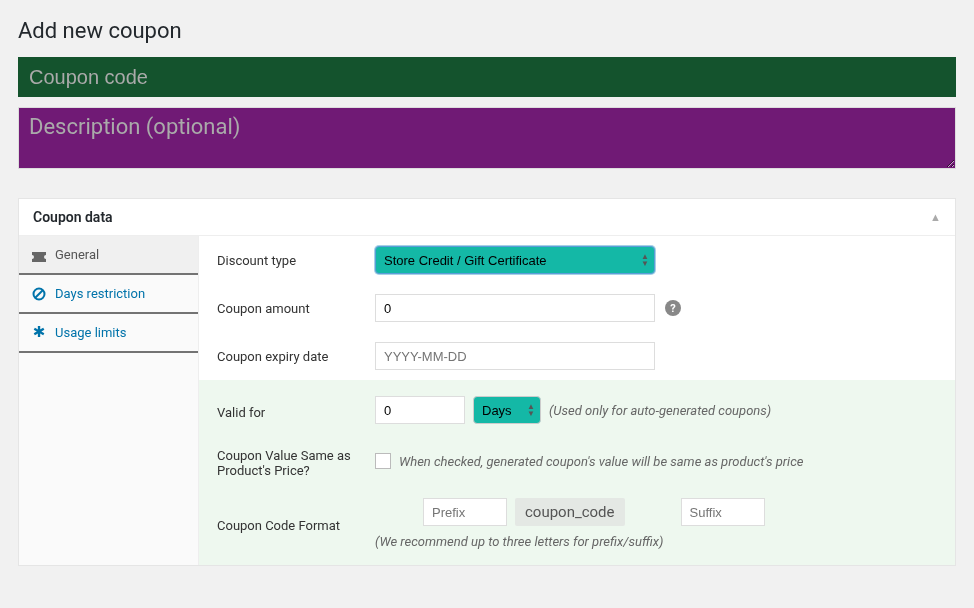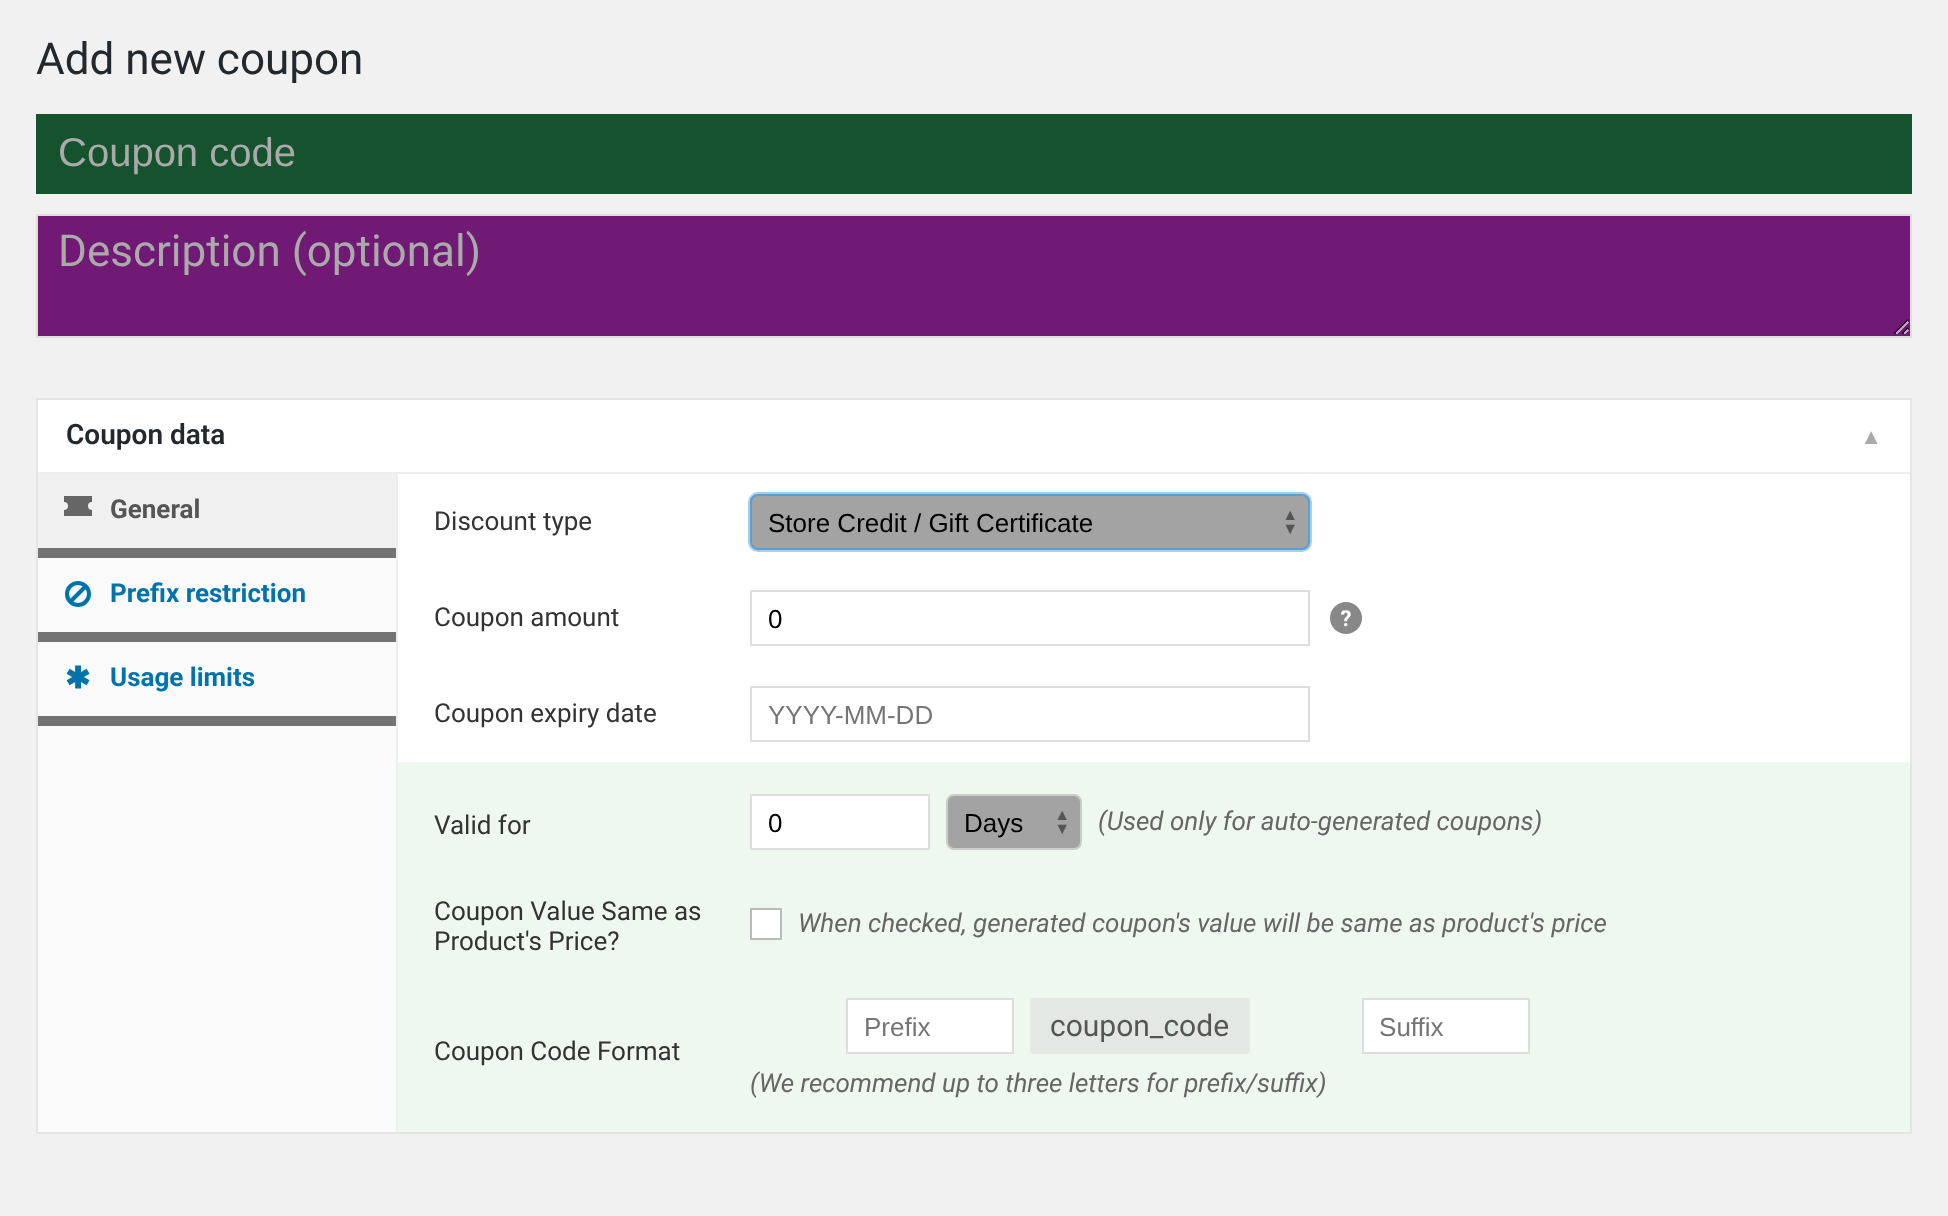--- a/index.html
+++ b/index.html
@@ -63,27 +63,26 @@
 .panel-body {
   display: flex;
 }
 .tabs {
   width: 180px;
   background: #fafafa;
   border-right: 1px solid #eee;
 }
 .tab {
   padding: 11px 12px;
-  border-bottom: 5px solid #737373;
-  display: flex;
-  align-items: flex-start;
+  border-bottom: 2px solid #737373;
+  display: flex;
+  align-items: flex-end;
   gap: 8px;
   cursor: pointer;
   color: #0073aa;
-  font-weight: bold;
 }
 .tab.active {
   background: #f0f0f0;
   color: #555;
 }
 .tab-icon {
   width: 16px;
   display: inline-flex;
   justify-content: center;
 }
@@ -106,21 +105,21 @@
   position: relative;
   display: inline-block;
 }
 .sel {
   appearance: none;
   border: 1px solid #5b9dd9;
   box-shadow: 0 0 0 1px rgba(30,140,190,.4);
   border-radius: 4px;
   padding: 4px 26px 4px 8px;
   font-size: 13px;
-  background: #a3a3a3;
+  background: #14b8a6;
   width: 280px;
   height: 28px;
 }
 .sel.small { width: 68px; border-color:#ccc; box-shadow:none; }
 .sel-arrows {
   position: absolute;
   right: 6px;
   top: 50%;
   transform: translateY(-50%);
   font-size: 8px;
@@ -203,21 +202,21 @@
         </span>
         <span>General</span>
       </div>
       <div class="tab">
         <span class="tab-icon">
           <svg width="14" height="14" viewBox="0 0 14 14">
               <circle cx="7" cy="7" r="5.5" fill="none" stroke="#0073aa" stroke-width="2"></circle>
               <line x1="3" y1="11" x2="11" y2="3" stroke="#0073aa" stroke-width="2"></line>
             </svg>
         </span>
-        <span>Prefix restriction</span>
+        <span>Days restriction</span>
       </div>
       <div class="tab">
         <span class="tab-icon" style="color:#0073aa;font-size:15px;line-height:1;">✱</span>
         <span>Usage limits</span>
       </div>
     </div>
 
     <div class="content">
 
       <div class="form-row">

